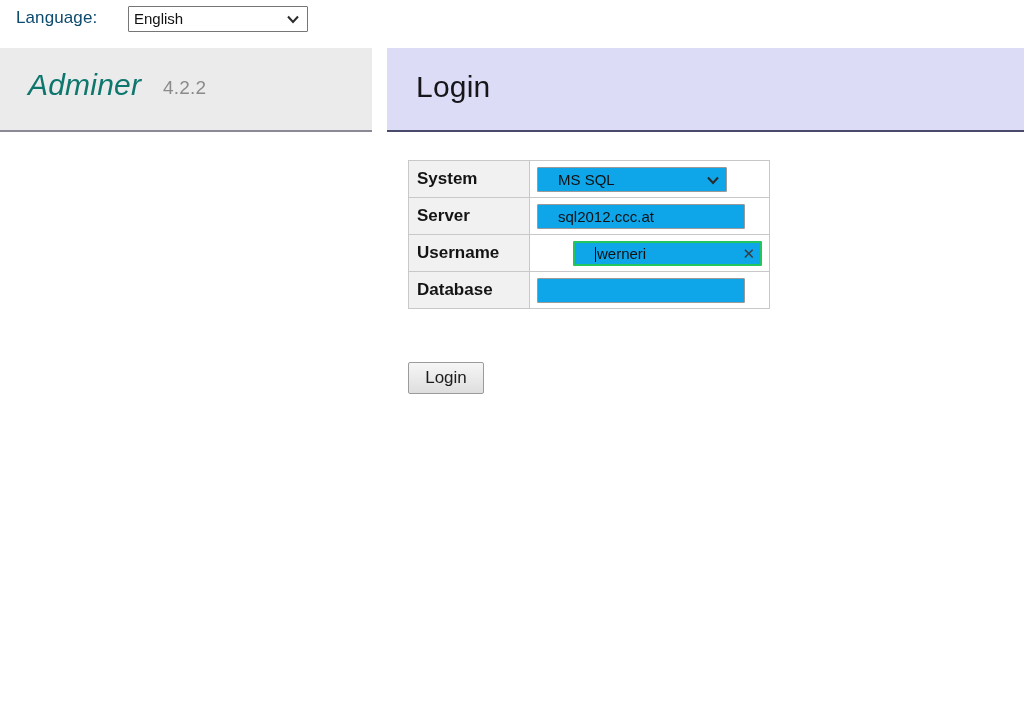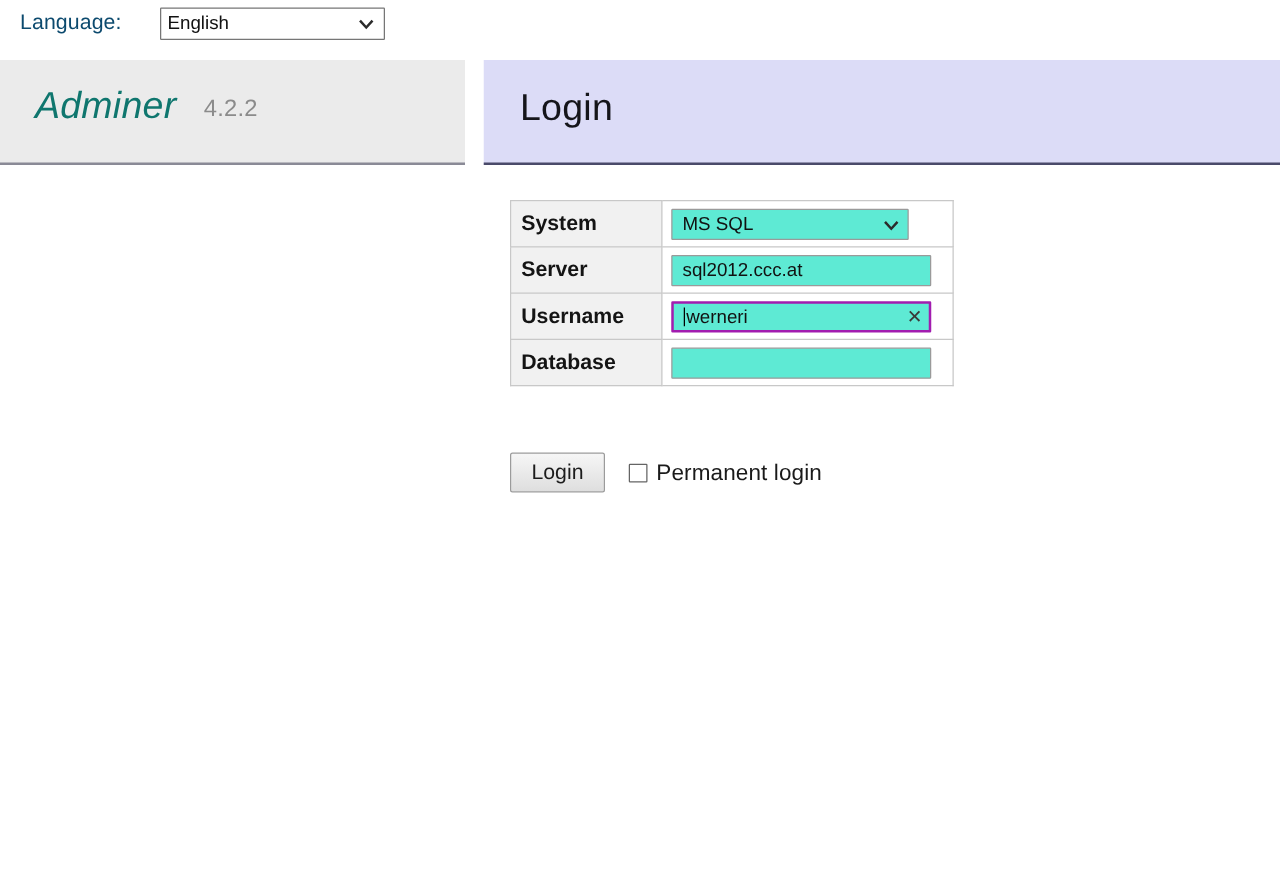--- a/index.html
+++ b/index.html
@@ -141,33 +141,33 @@
     background: #ffffff;
     width: 218px;
     padding: 0 7px;
     height: 36px;
   }
 
   .txtbox {
     position: relative;
     box-sizing: border-box;
     height: 25px;
-    background: #5eead4;
+    background: #0ea5e9;
     border: 1px solid #9a9a9a;
     border-radius: 1px;
     font-size: 15px;
     color: #111;
     line-height: 23px;
-    padding: 0 8px;
+    padding: 0 20px;
     white-space: nowrap;
     overflow: hidden;
   }
   .txtbox.w-select { width: 190px; padding-right: 24px; }
   .txtbox.w-server { width: 208px; }
-  .txtbox.w-user   { width: 208px; border: 2px solid #a21caf; line-height: 21px; padding-right: 22px; }
+  .txtbox.w-user   { width: 189px; border: 2px solid #22c55e; line-height: 21px; padding-right: 22px; margin-left: 36px; }
   .txtbox.w-pass   { width: 200px; }
   .txtbox.w-db     { width: 208px; }
 
   .caret {
     display: inline-block;
     width: 1px;
     height: 15px;
     background: #000;
     vertical-align: -3px;
     margin-right: 1px;
@@ -302,17 +302,13 @@
             <span></span>
           </div>
         </td>
       </tr>
     </tbody>
   </table>
 </div>
 
 <div id="actions">
   <div id="login-button">Login</div>
-  <div id="perm-wrap">
-    <div id="perm-checkbox"></div>
-    <span id="perm-label">Permanent login</span>
-  </div>
 </div>
 
 </body></html>

